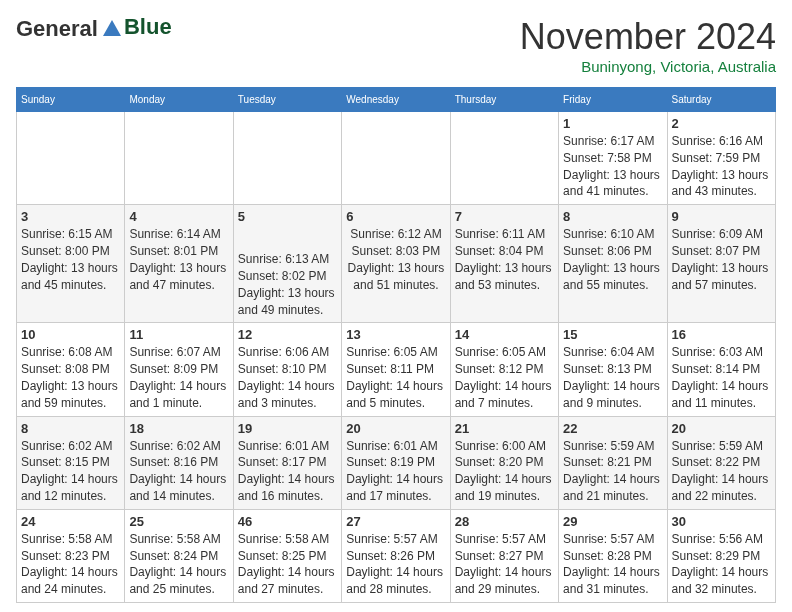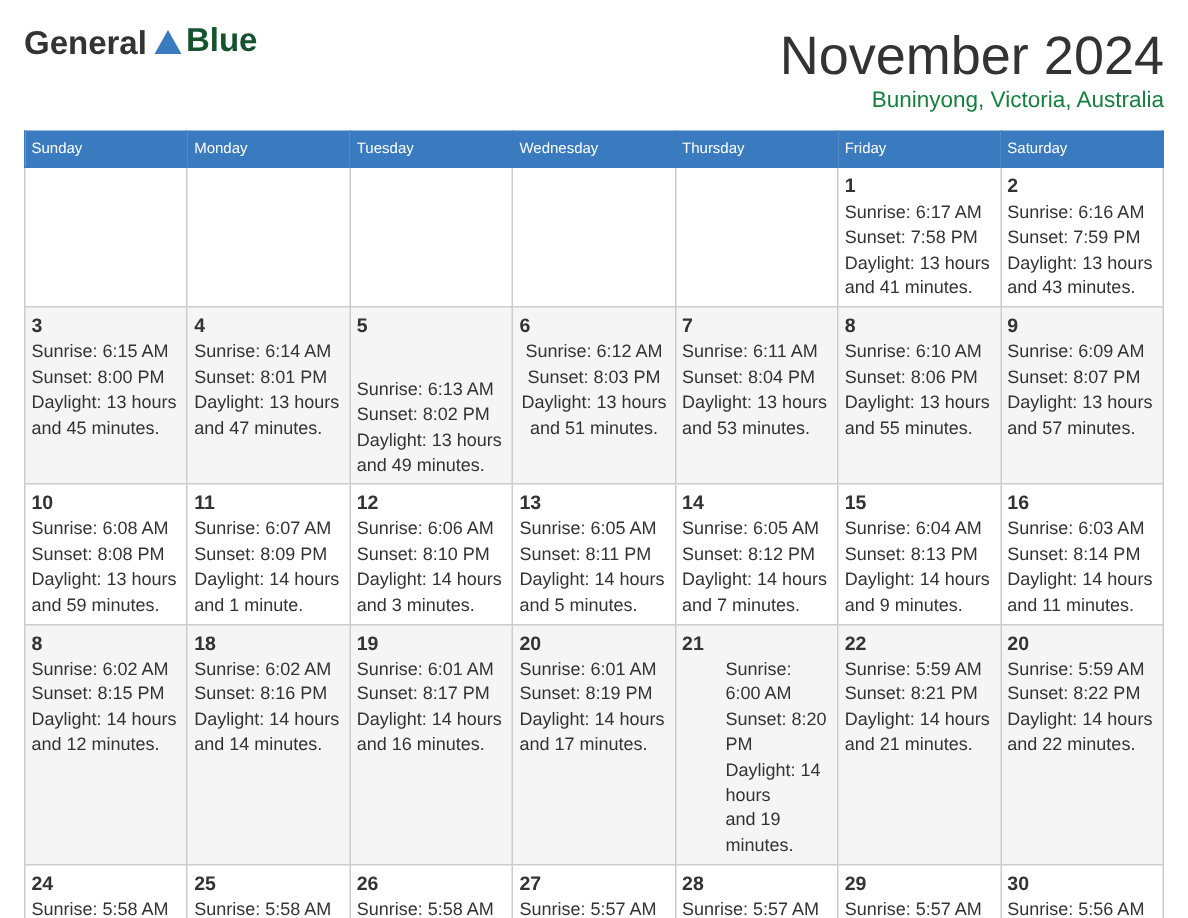--- a/index.html
+++ b/index.html
@@ -260,21 +260,21 @@
         </td>
         <td>
           <span class="day-num">20</span>
           <div class="day-info" style="white-space: pre-line;">Sunrise: 6:01 AM
 Sunset: 8:19 PM
 Daylight: 14 hours
 and 17 minutes.</div>
         </td>
         <td>
           <span class="day-num">21</span>
-          <div class="day-info" style="white-space: pre-line; margin-left: 29px;">Sunrise: 6:00 AM
+          <div class="day-info" style="white-space: pre-line;">Sunrise: 6:00 AM
 Sunset: 8:20 PM
 Daylight: 14 hours
 and 19 minutes.</div>
         </td>
         <td>
           <span class="day-num">22</span>
           <div class="day-info" style="white-space: pre-line;">Sunrise: 5:59 AM
 Sunset: 8:21 PM
 Daylight: 14 hours
 and 21 minutes.</div>
@@ -296,21 +296,21 @@
 and 24 minutes.</div>
         </td>
         <td>
           <span class="day-num">25</span>
           <div class="day-info" style="white-space: pre-line;">Sunrise: 5:58 AM
 Sunset: 8:24 PM
 Daylight: 14 hours
 and 25 minutes.</div>
         </td>
         <td>
-          <span class="day-num">26</span>
+          <span class="day-num">46</span>
           <div class="day-info" style="white-space: pre-line;">Sunrise: 5:58 AM
 Sunset: 8:25 PM
 Daylight: 14 hours
 and 27 minutes.</div>
         </td>
         <td>
           <span class="day-num">27</span>
           <div class="day-info" style="white-space: pre-line;">Sunrise: 5:57 AM
 Sunset: 8:26 PM
 Daylight: 14 hours

